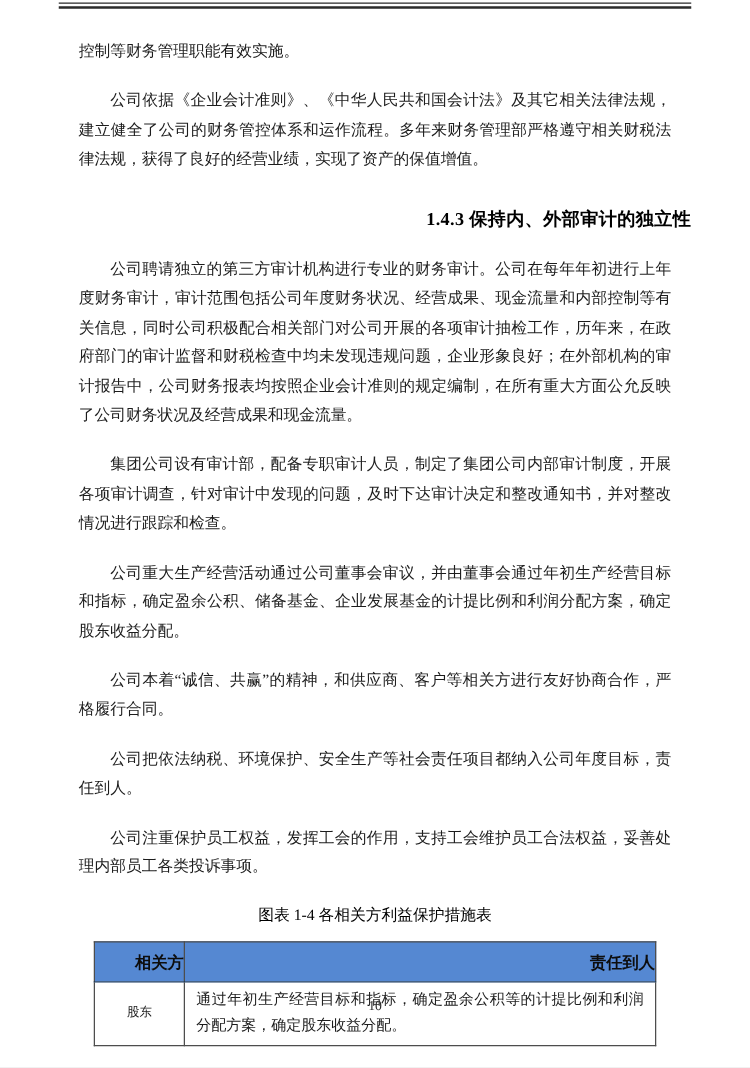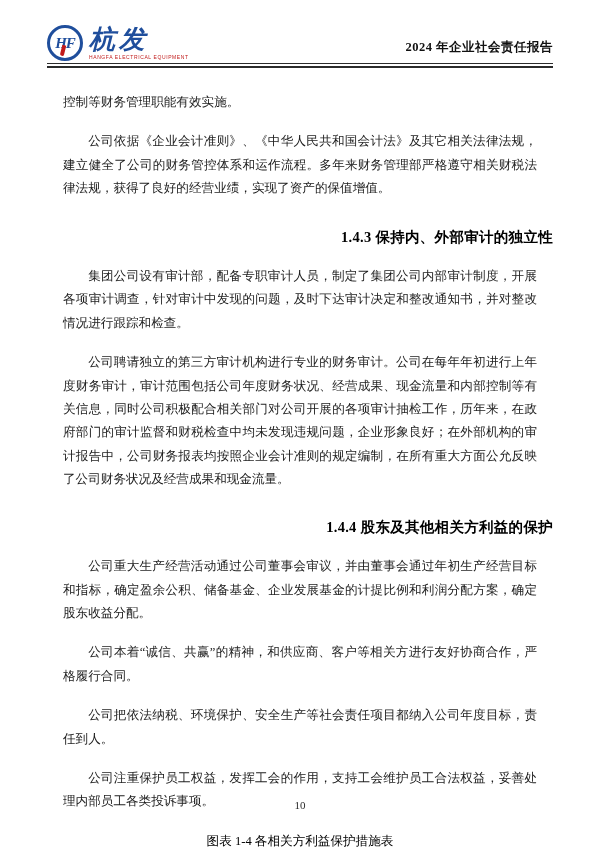--- a/index.html
+++ b/index.html
@@ -75,62 +75,48 @@
   table.measures {
     width:450px; margin:8px auto 0 auto;
     border-collapse:collapse;
     font-size:12px; line-height:21px;
   }
   table.measures th, table.measures td {
     border:1px solid #4d4d4d;
   }
   table.measures th {
     background:#5588d2;
-    color:#0d0d0d; font-weight:bold; font-size:16px;
-    height:32px; text-align:left;
+    color:#0d0d0d; font-weight:bold; font-size:13px;
+    height:32px; text-align:right;
     border-bottom:1px solid #17375e;
   }
   .col-party { width:72px; }
-  td.party-cell { text-align:center; vertical-align:middle; font-size:14px; }
+  td.party-cell { text-align:center; vertical-align:middle; font-size:10px; }
   td.measure-cell { padding:3px 9px 5px 9px; text-align:justify; }
   
   .page-number {
     position:absolute; bottom:43px; left:0; right:0;
     text-align:center; font-size:11px; color:#2b2b2b;
   }
 </style>
 </head>
 <body>
 
 <div class="page">
 
-  <div class="header">
-    <div class="logo">
-      <div class="logo-circle">
-        <span class="hf">HF</span>
-        <span class="red-leaf"></span>
-      </div>
-      <div class="logo-text">
-        <span class="brand-cn">杭发</span>
-        <span class="brand-en">HANGFA ELECTRICAL EQUIPMENT</span>
-      </div>
-    </div>
-    <div class="report-title">2024 年企业社会责任报告</div>
-  </div>
   <div class="header-rule"></div>
 
   <div class="content">
     <p>控制等财务管理职能有效实施。</p>
     <p class="indent">公司依据《企业会计准则》、《中华人民共和国会计法》及其它相关法律法规，建立健全了公司的财务管控体系和运作流程。多年来财务管理部严格遵守相关财税法律法规，获得了良好的经营业绩，实现了资产的保值增值。</p>
 
     <h2 class="sec h-143">1.4.3 保持内、外部审计的独立性</h2>
+    <p class="indent">公司聘请独立的第三方审计机构进行专业的财务审计。公司在每年年初进行上年度财务审计，审计范围包括公司年度财务状况、经营成果、现金流量和内部控制等有关信息，同时公司积极配合相关部门对公司开展的各项审计抽检工作，历年来，在政府部门的审计监督和财税检查中均未发现违规问题，企业形象良好；在外部机构的审计报告中，公司财务报表均按照企业会计准则的规定编制，在所有重大方面公允反映了公司财务状况及经营成果和现金流量。</p>
     <p class="indent">集团公司设有审计部，配备专职审计人员，制定了集团公司内部审计制度，开展各项审计调查，针对审计中发现的问题，及时下达审计决定和整改通知书，并对整改情况进行跟踪和检查。</p>
-    <p class="indent">公司聘请独立的第三方审计机构进行专业的财务审计。公司在每年年初进行上年度财务审计，审计范围包括公司年度财务状况、经营成果、现金流量和内部控制等有关信息，同时公司积极配合相关部门对公司开展的各项审计抽检工作，历年来，在政府部门的审计监督和财税检查中均未发现违规问题，企业形象良好；在外部机构的审计报告中，公司财务报表均按照企业会计准则的规定编制，在所有重大方面公允反映了公司财务状况及经营成果和现金流量。</p>
 
-    <h2 class="sec h-144">1.4.4 股东及其他相关方利益的保护</h2>
     <p class="indent">公司重大生产经营活动通过公司董事会审议，并由董事会通过年初生产经营目标和指标，确定盈余公积、储备基金、企业发展基金的计提比例和利润分配方案，确定股东收益分配。</p>
     <p class="indent">公司本着“诚信、共赢”的精神，和供应商、客户等相关方进行友好协商合作，严格履行合同。</p>
     <p class="indent">公司把依法纳税、环境保护、安全生产等社会责任项目都纳入公司年度目标，责任到人。</p>
     <p class="indent">公司注重保护员工权益，发挥工会的作用，支持工会维护员工合法权益，妥善处理内部员工各类投诉事项。</p>
 
     <div class="tbl-caption">图表 1-4 各相关方利益保护措施表</div>
 
     <table class="measures">
       <thead>
         <tr>

